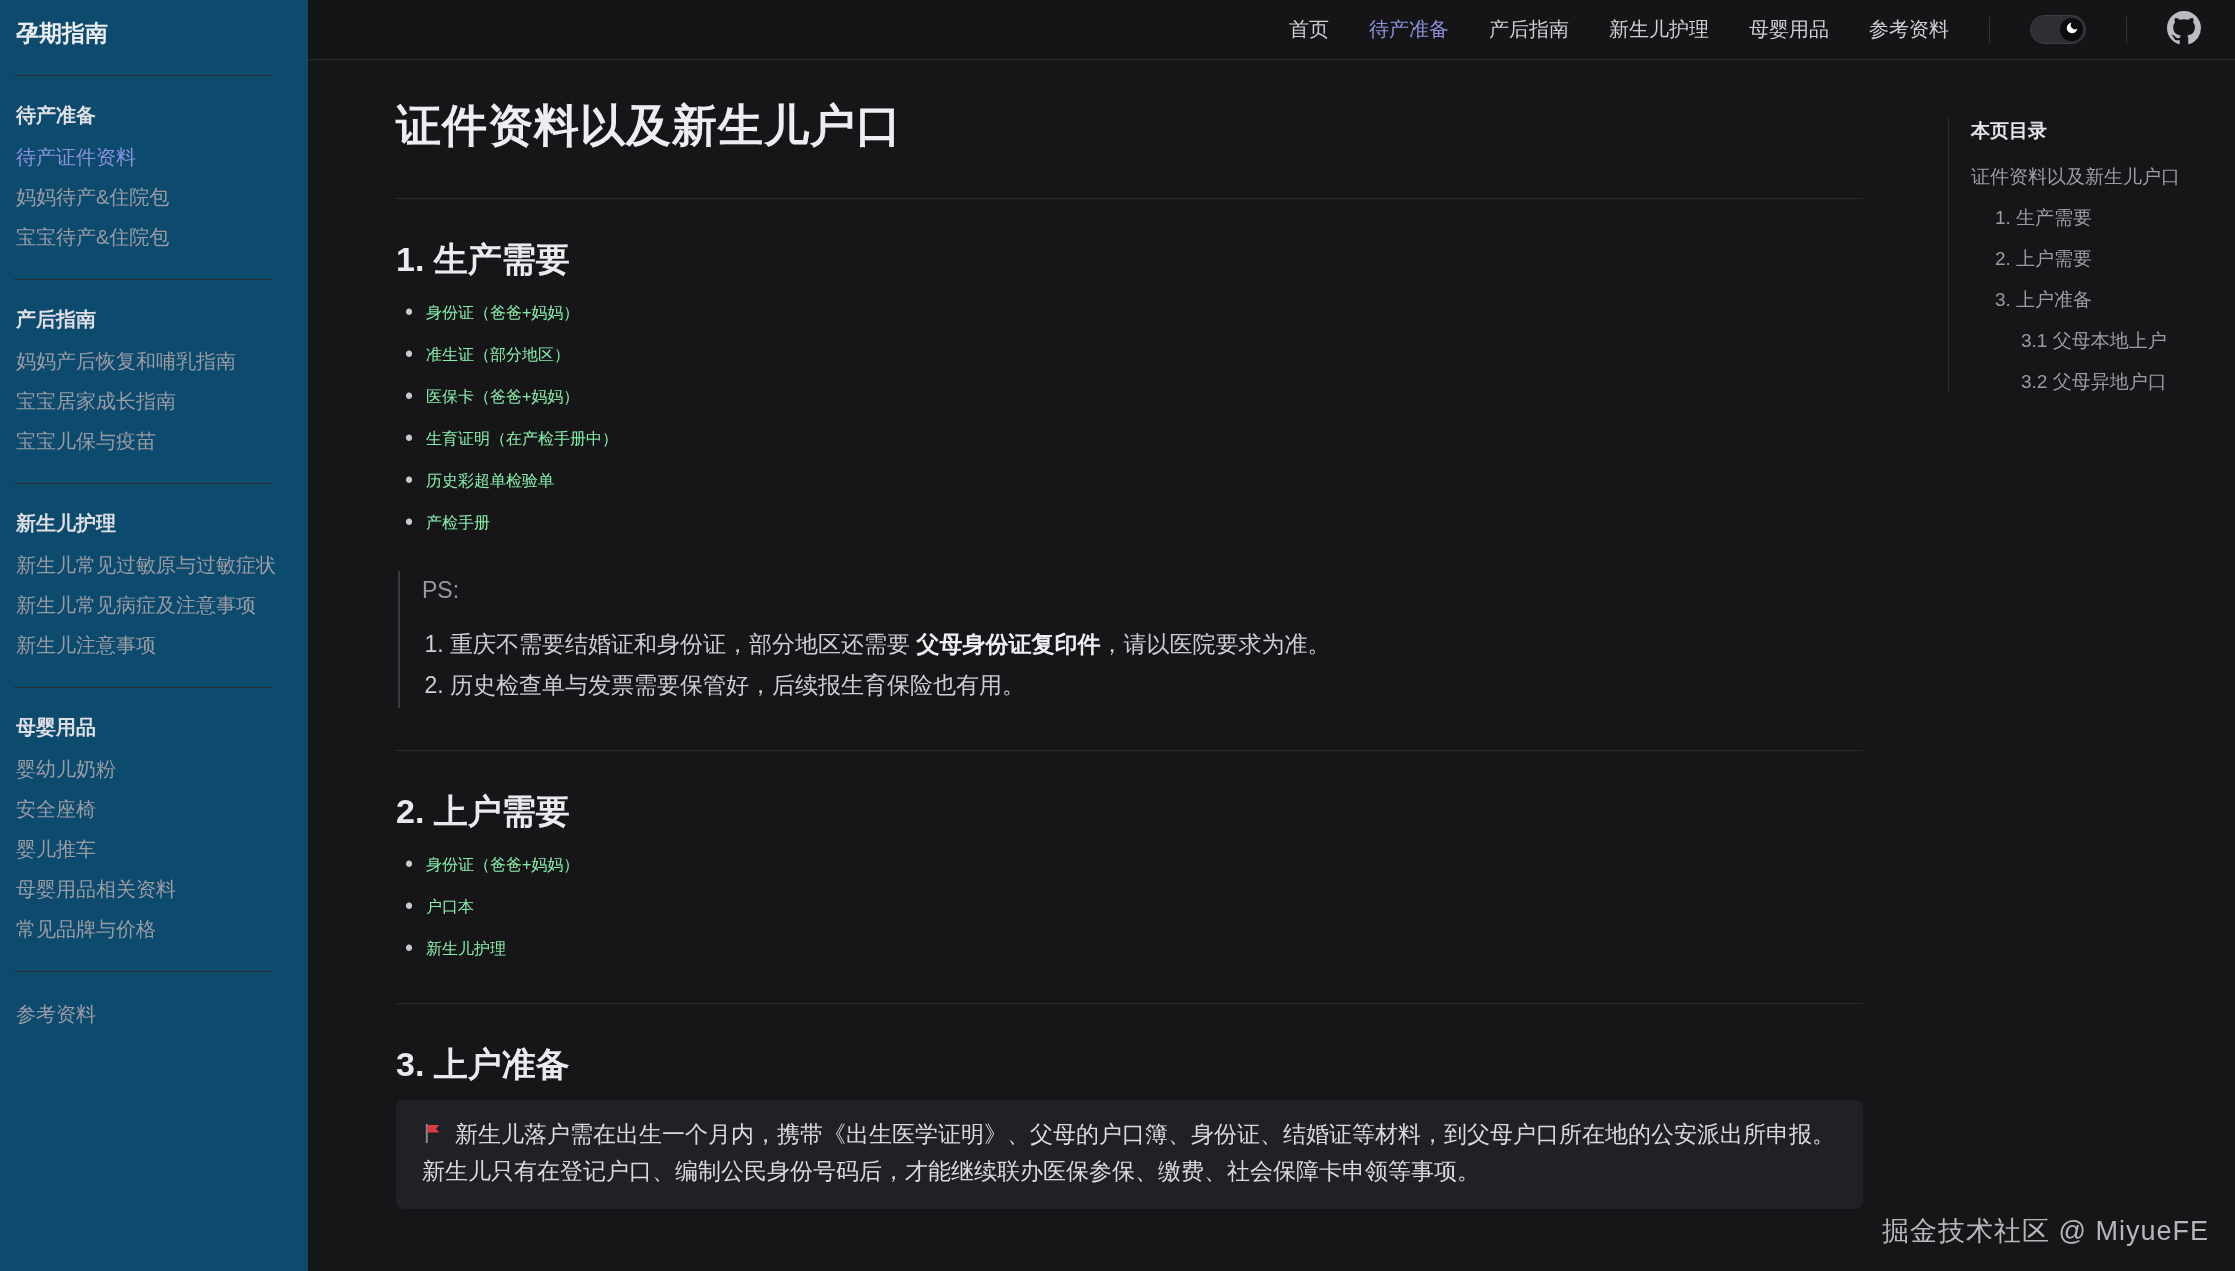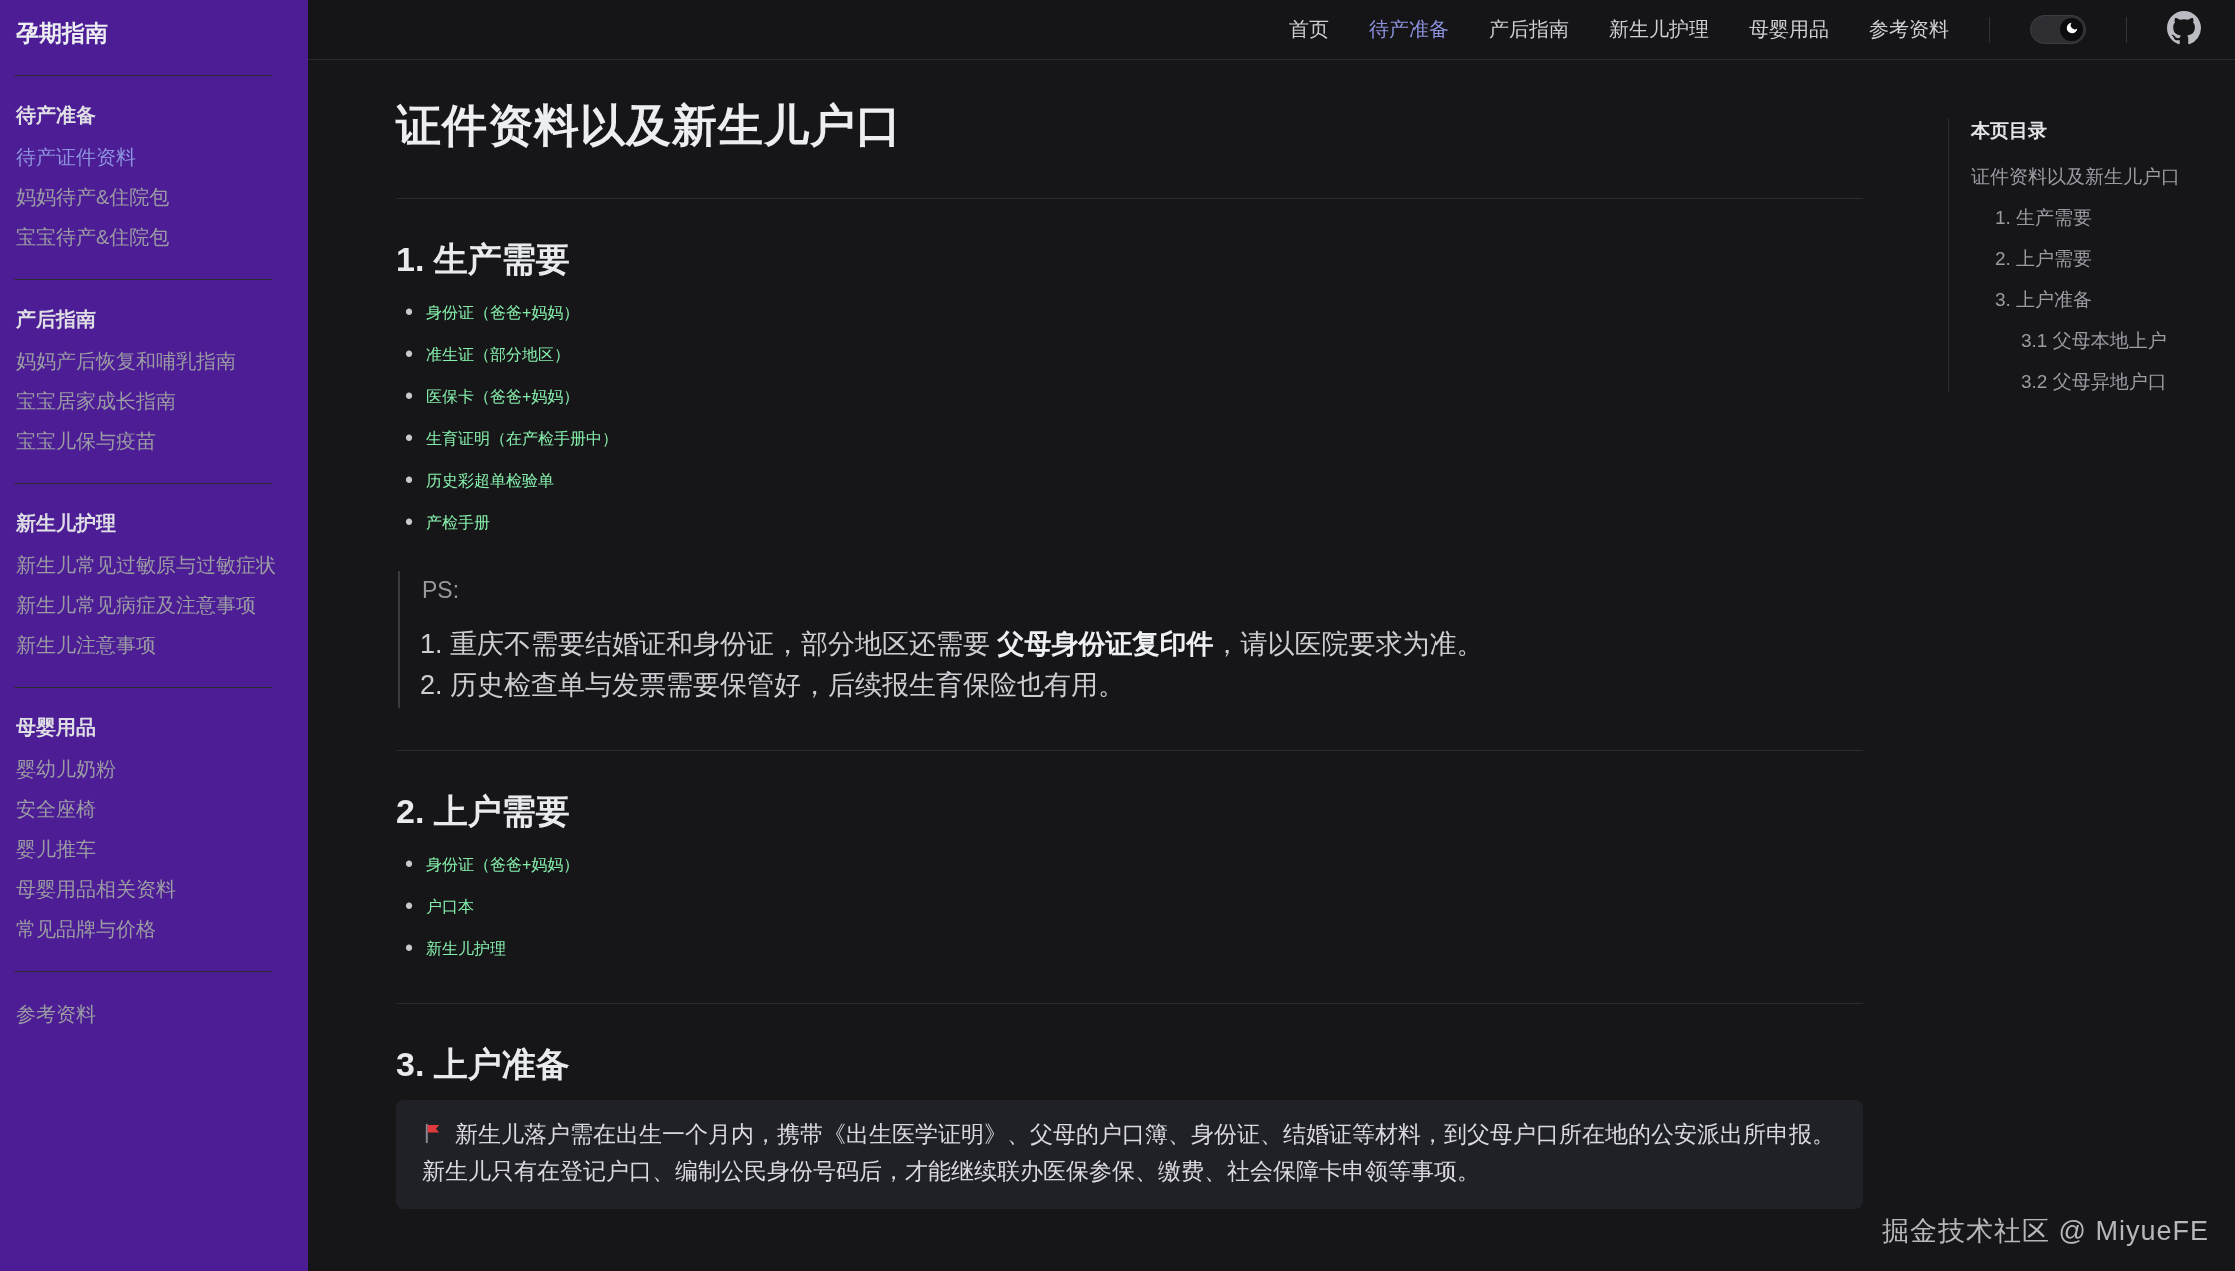--- a/index.html
+++ b/index.html
@@ -8,21 +8,21 @@
     position:relative;
     background:#161618;
     font-family:"Liberation Sans", sans-serif;
     overflow:hidden;
     color:#d6d6da;
   }
 
   
   .sidebar {
     position:absolute; left:0; top:0; width:308px; height:100%;
-    background:#4c1d95;
+    background:#0c4a6e;
     padding:12px 16px 0 10px;
     z-index:3;
   }
   .sb-title { font-size:23px; font-weight:700; color:#eceef2; padding:6px 0 18px 6px; }
   .sb-divider { height:1px; background:#2b2b30; margin:8px 0 0 4px; width:258px; }
   .sb-group-header { font-size:20px; font-weight:700; color:#dedee4; margin:26px 0 8px 6px; }
   .sb-item {
     display:block; font-size:20px; color:#9b9ba3;
     padding:9px 6px; cursor:pointer; text-decoration:none; line-height:22px;
   }
@@ -65,21 +65,21 @@
     font-size:16px; line-height:25px; color:#86efac;
   }
   .bullets li::before {
     content:"•"; position:absolute; left:9px; top:0; color:#c8c8cd; font-size:23px;
   }
   .note {
     border-left:2px solid #3a3a41; margin:36px 0 0 2px; padding:6px 0 4px 22px;
   }
   .note-label { font-size:23px; color:#98989f; }
   .note-list { margin:28px 0 6px 0; padding-left:28px; color:#cdcdd3; }
-  .note-list li { font-size:27px; line-height:25px; margin-top:16px; }
+  .note-list li { font-size:23px; line-height:25px; margin-top:16px; }
   .note-bold { font-weight:700; color:#eef0f3; }
   .callout {
     margin-top:12px; background:#202127; border-radius:8px;
     padding:16px 26px 18px 26px;
     font-size:23px; line-height:1.62; color:#d9d9de; font-weight:500;
   }
   .flag-icon { display:inline-block; width:23px; height:23px; vertical-align:-3px; margin-right:10px; }
 
   
   .toc {

